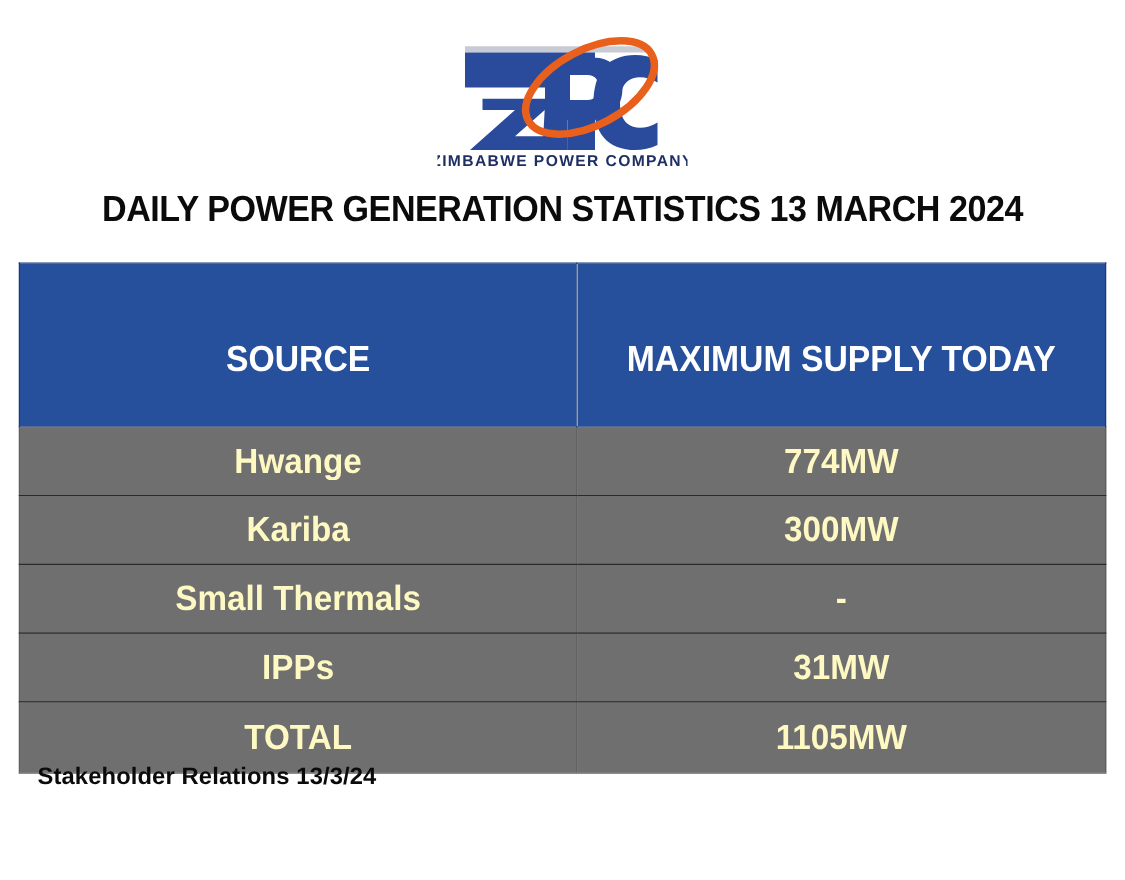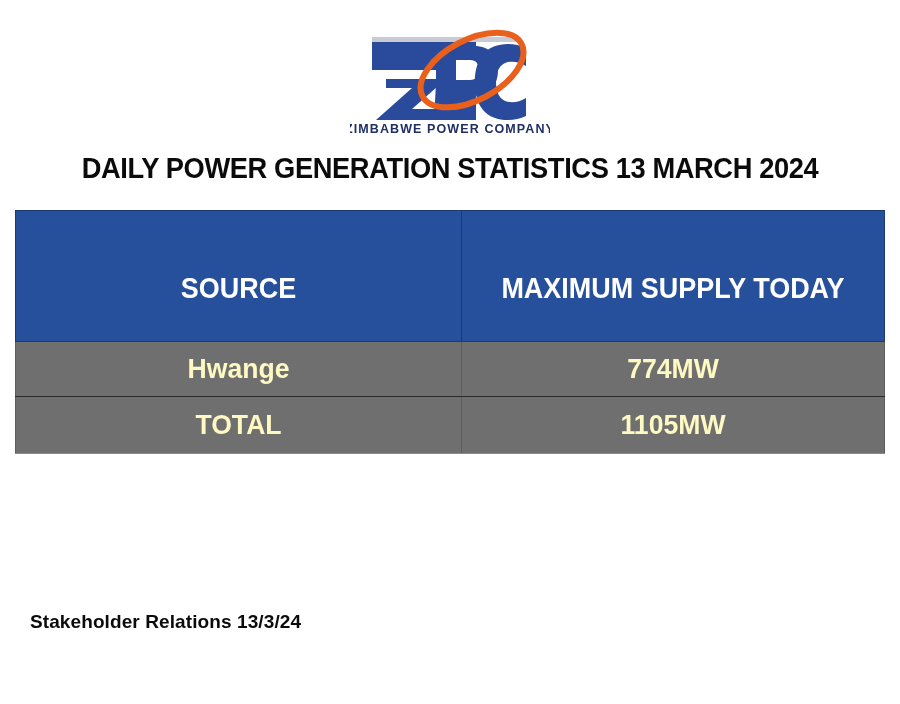--- a/index.html
+++ b/index.html
@@ -174,20 +174,44 @@
       <tr>
         <td>
           <span class="cell-inner">Hwange</span>
         </td>
         <td>
           <span class="cell-inner">774MW</span>
         </td>
       </tr>
       <tr>
         <td>
+          <span class="cell-inner">Kariba</span>
+        </td>
+        <td>
+          <span class="cell-inner">300MW</span>
+        </td>
+      </tr>
+      <tr>
+        <td>
+          <span class="cell-inner">Small Thermals</span>
+        </td>
+        <td>
+          <span class="cell-inner">-</span>
+        </td>
+      </tr>
+      <tr>
+        <td>
+          <span class="cell-inner">IPPs</span>
+        </td>
+        <td>
+          <span class="cell-inner">31MW</span>
+        </td>
+      </tr>
+      <tr>
+        <td>
           <span class="cell-inner">TOTAL</span>
         </td>
         <td>
           <span class="cell-inner">1105MW</span>
         </td>
       </tr>
     </tbody>
   </table>
 </div>
 

